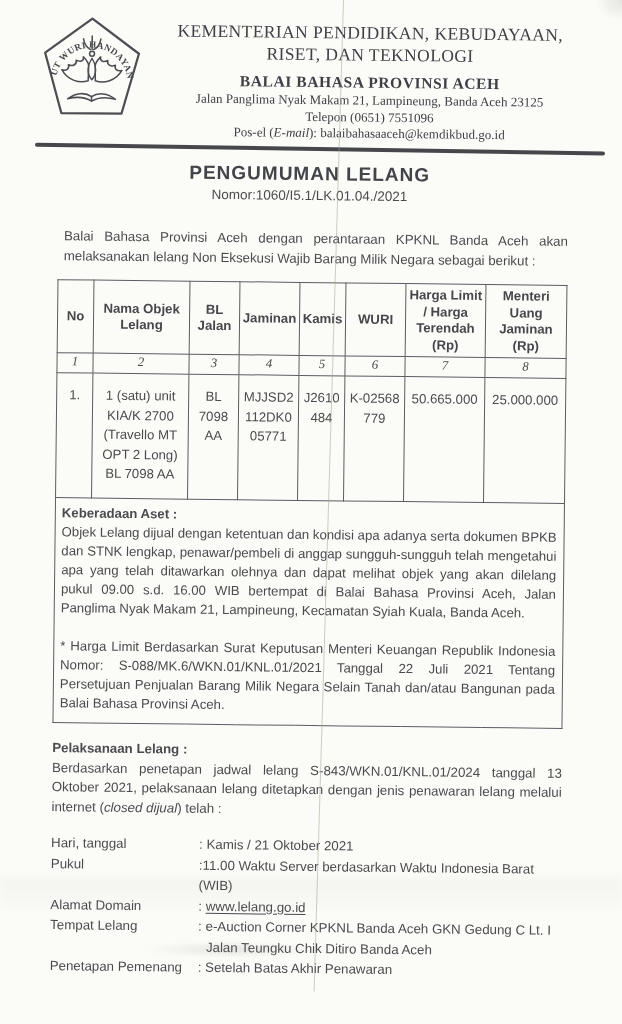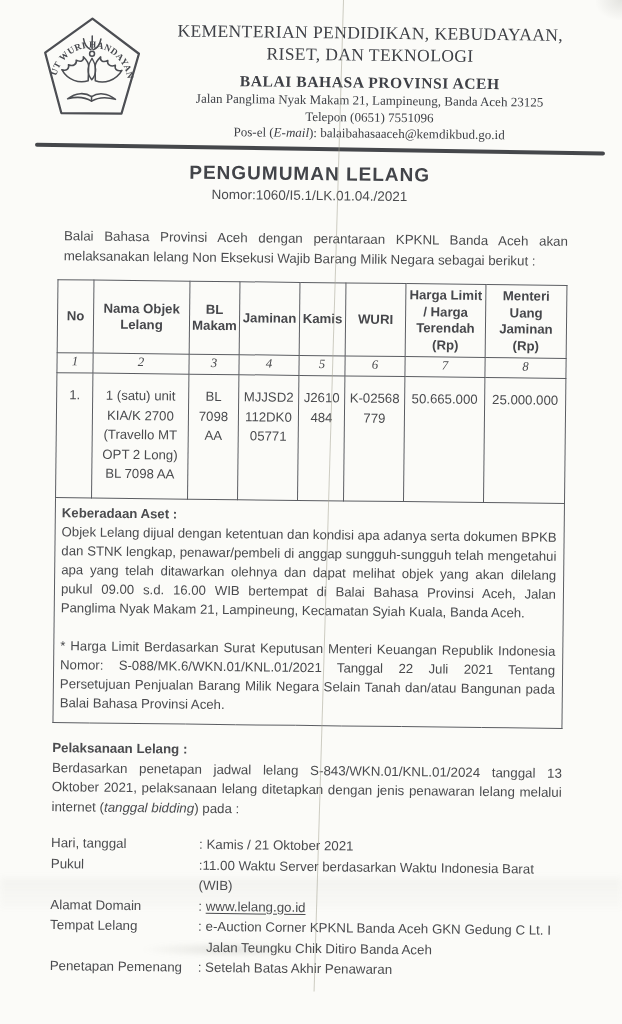--- a/index.html
+++ b/index.html
@@ -166,21 +166,21 @@
             <col style="width:60px">
           <col style="width:46px">
             <col style="width:60px">
             <col style="width:80px">
             <col style="width:81px">
         </colgroup>
         <tbody>
             <tr>
           <th>No</th>
           <th>Nama Objek Lelang</th>
-          <th>BL Makam</th>
+          <th>BL Jalan</th>
           <th>Jaminan</th>
           <th>Kamis</th>
           <th>WURI</th>
           <th>Harga Limit / Harga Terendah (Rp)</th>
           <th>Menteri Uang Jaminan (Rp)</th>
         </tr>
         <tr class="numrow">
           <td>1</td>
           <td>2</td>
           <td>3</td>
@@ -205,21 +205,21 @@
             <div class="kb-heading">Keberadaan Aset :</div>
             <div class="kb-body">Objek Lelang dijual dengan ketentuan dan kondisi apa adanya serta dokumen BPKB dan STNK lengkap, penawar/pembeli di anggap sungguh-sungguh telah mengetahui apa yang telah ditawarkan olehnya dan dapat melihat objek yang akan dilelang pukul 09.00 s.d. 16.00 WIB bertempat di Balai Bahasa Provinsi Aceh, Jalan Panglima Nyak Makam 21, Lampineung, Kecamatan Syiah Kuala, Banda Aceh.</div>
             <div class="kb-note">* Harga Limit Berdasarkan Surat Keputusan Menteri Keuangan Republik Indonesia Nomor: S-088/MK.6/WKN.01/KNL.01/2021 Tanggal 22 Juli 2021 Tentang Persetujuan Penjualan Barang Milik Negara Selain Tanah dan/atau Bangunan pada Balai Bahasa Provinsi Aceh.</div>
           </td>
         </tr>
       </tbody>
         </table>
 
       <div class="exec">
         <div class="exec-heading">Pelaksanaan Lelang :</div>
-        <div class="exec-body"><span>Berdasarkan penetapan jadwal lelang S-843/WKN.01/KNL.01/2024 tanggal 13 Oktober 2021, pelaksanaan lelang ditetapkan dengan jenis penawaran lelang melalui internet (</span><i>tanggal bidding</i><span>) pada :</span></div>
+        <div class="exec-body"><span>Berdasarkan penetapan jadwal lelang S-843/WKN.01/KNL.01/2024 tanggal 13 Oktober 2021, pelaksanaan lelang ditetapkan dengan jenis penawaran lelang melalui internet (</span><i>closed dijual</i><span>) telah :</span></div>
 
         <div class="schedule">
           <div class="s-row">
             <div class="s-label">Hari, tanggal</div>
             <div class="s-value">: Kamis / 21 Oktober 2021</div>
           </div>
           <div class="s-row">
             <div class="s-label">Pukul</div>
             <div class="s-value">:11.00 Waktu Server berdasarkan Waktu Indonesia Barat (WIB)</div>
           </div>

